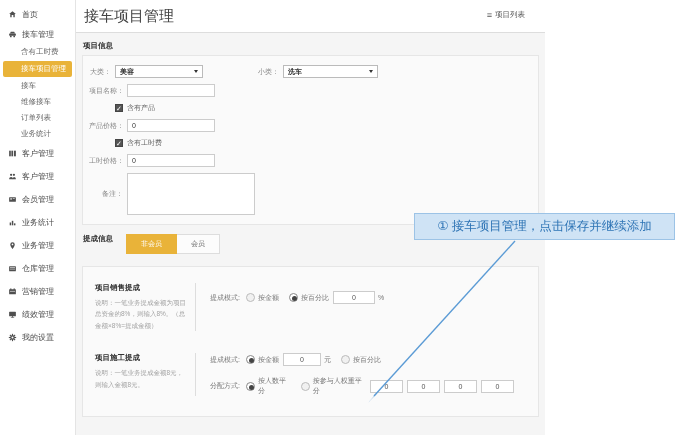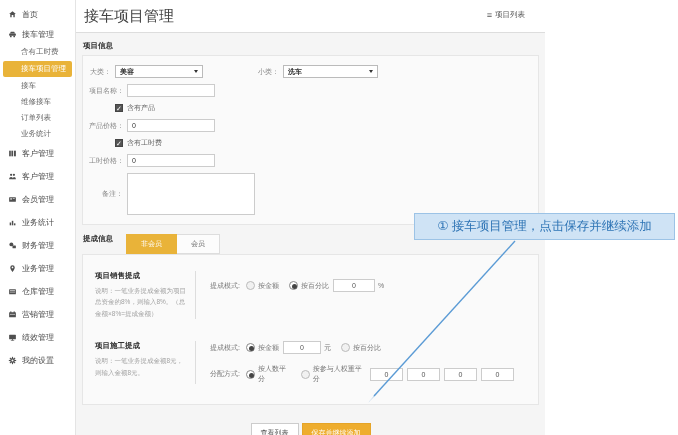--- a/index.html
+++ b/index.html
@@ -38,21 +38,21 @@
   .chk-label { color:#666; font-size:7px; }
   .tarea { width:128px; height:42px; background:#fff; border:1px solid #ccc; resize:none; font-family:inherit; font-size:7px; padding:2px; }
 
   
   .tabs-row { display:flex; align-items:flex-start; margin-top:9px; }
   .tabs-row .caption { margin:0 0 4px 1px; }
   .tabs { display:flex; margin-left:13px; }
   .tab { padding:4px 14px 4px; font-size:7px; cursor:pointer; }
   .tab.active { background:#e9b339; color:#fff; border:1px solid #e9b339; }
   .tab.inactive { background:#fcfcfc; color:#666; border:1px solid #ddd; border-left:none; }
-  .card-comm { padding:4px 20px 10px 12px; }
+  .card-comm { padding:4px 20px 10px 12px;margin-top:12px; }
   .block { display:flex; padding:12px 0 10px; }
   .blk-left { width:101px; min-width:101px; border-right:1px solid #ddd; padding-right:8px; }
   .blk-title { font-size:7.5px; font-weight:bold; color:#333; margin-bottom:4px; }
   .blk-desc { font-size:6.5px; color:#a3a3a3; line-height:1.75; }
   .blk-right { padding-left:14px; flex:1; }
   .crow { display:flex; align-items:center; margin-bottom:10px; }
   .crow:last-child { margin-bottom:0; }
   .clabel { color:#777; font-size:7px; margin-right:6px; white-space:nowrap; }
   .radio { width:9px; height:9px; border-radius:50%; background:#f1f1f1; border:1px solid #bbb; margin-right:3px; position:relative; cursor:pointer; flex:0 0 9px; }
   .radio.on { background:#fff; border-color:#888; }
@@ -126,27 +126,20 @@
           </svg>
         <span>会员管理</span>
       </div>
       <div class="s-item">
         <svg viewBox="0 0 16 16">
             <rect x="3" y="8" width="2.6" height="5"></rect>
             <rect x="6.8" y="5" width="2.6" height="8"></rect>
             <rect x="10.6" y="9.5" width="2.6" height="3.5"></rect>
           </svg>
         <span>业务统计</span>
-      </div>
-      <div class="s-item">
-        <svg viewBox="0 0 16 16">
-            <circle cx="6" cy="6" r="3.5"></circle>
-            <rect x="8" y="8" width="6" height="5" rx="1"></rect>
-          </svg>
-        <span>财务管理</span>
       </div>
       <div class="s-item">
         <svg viewBox="0 0 16 16">
             <path d="M8 2a4 4 0 0 1 4 4c0 3-4 8-4 8S4 9 4 6a4 4 0 0 1 4-4z"></path>
             <circle cx="8" cy="6" r="1.5" fill="#fff"></circle>
           </svg>
         <span>业务管理</span>
       </div>
       <div class="s-item">
         <svg viewBox="0 0 16 16">

